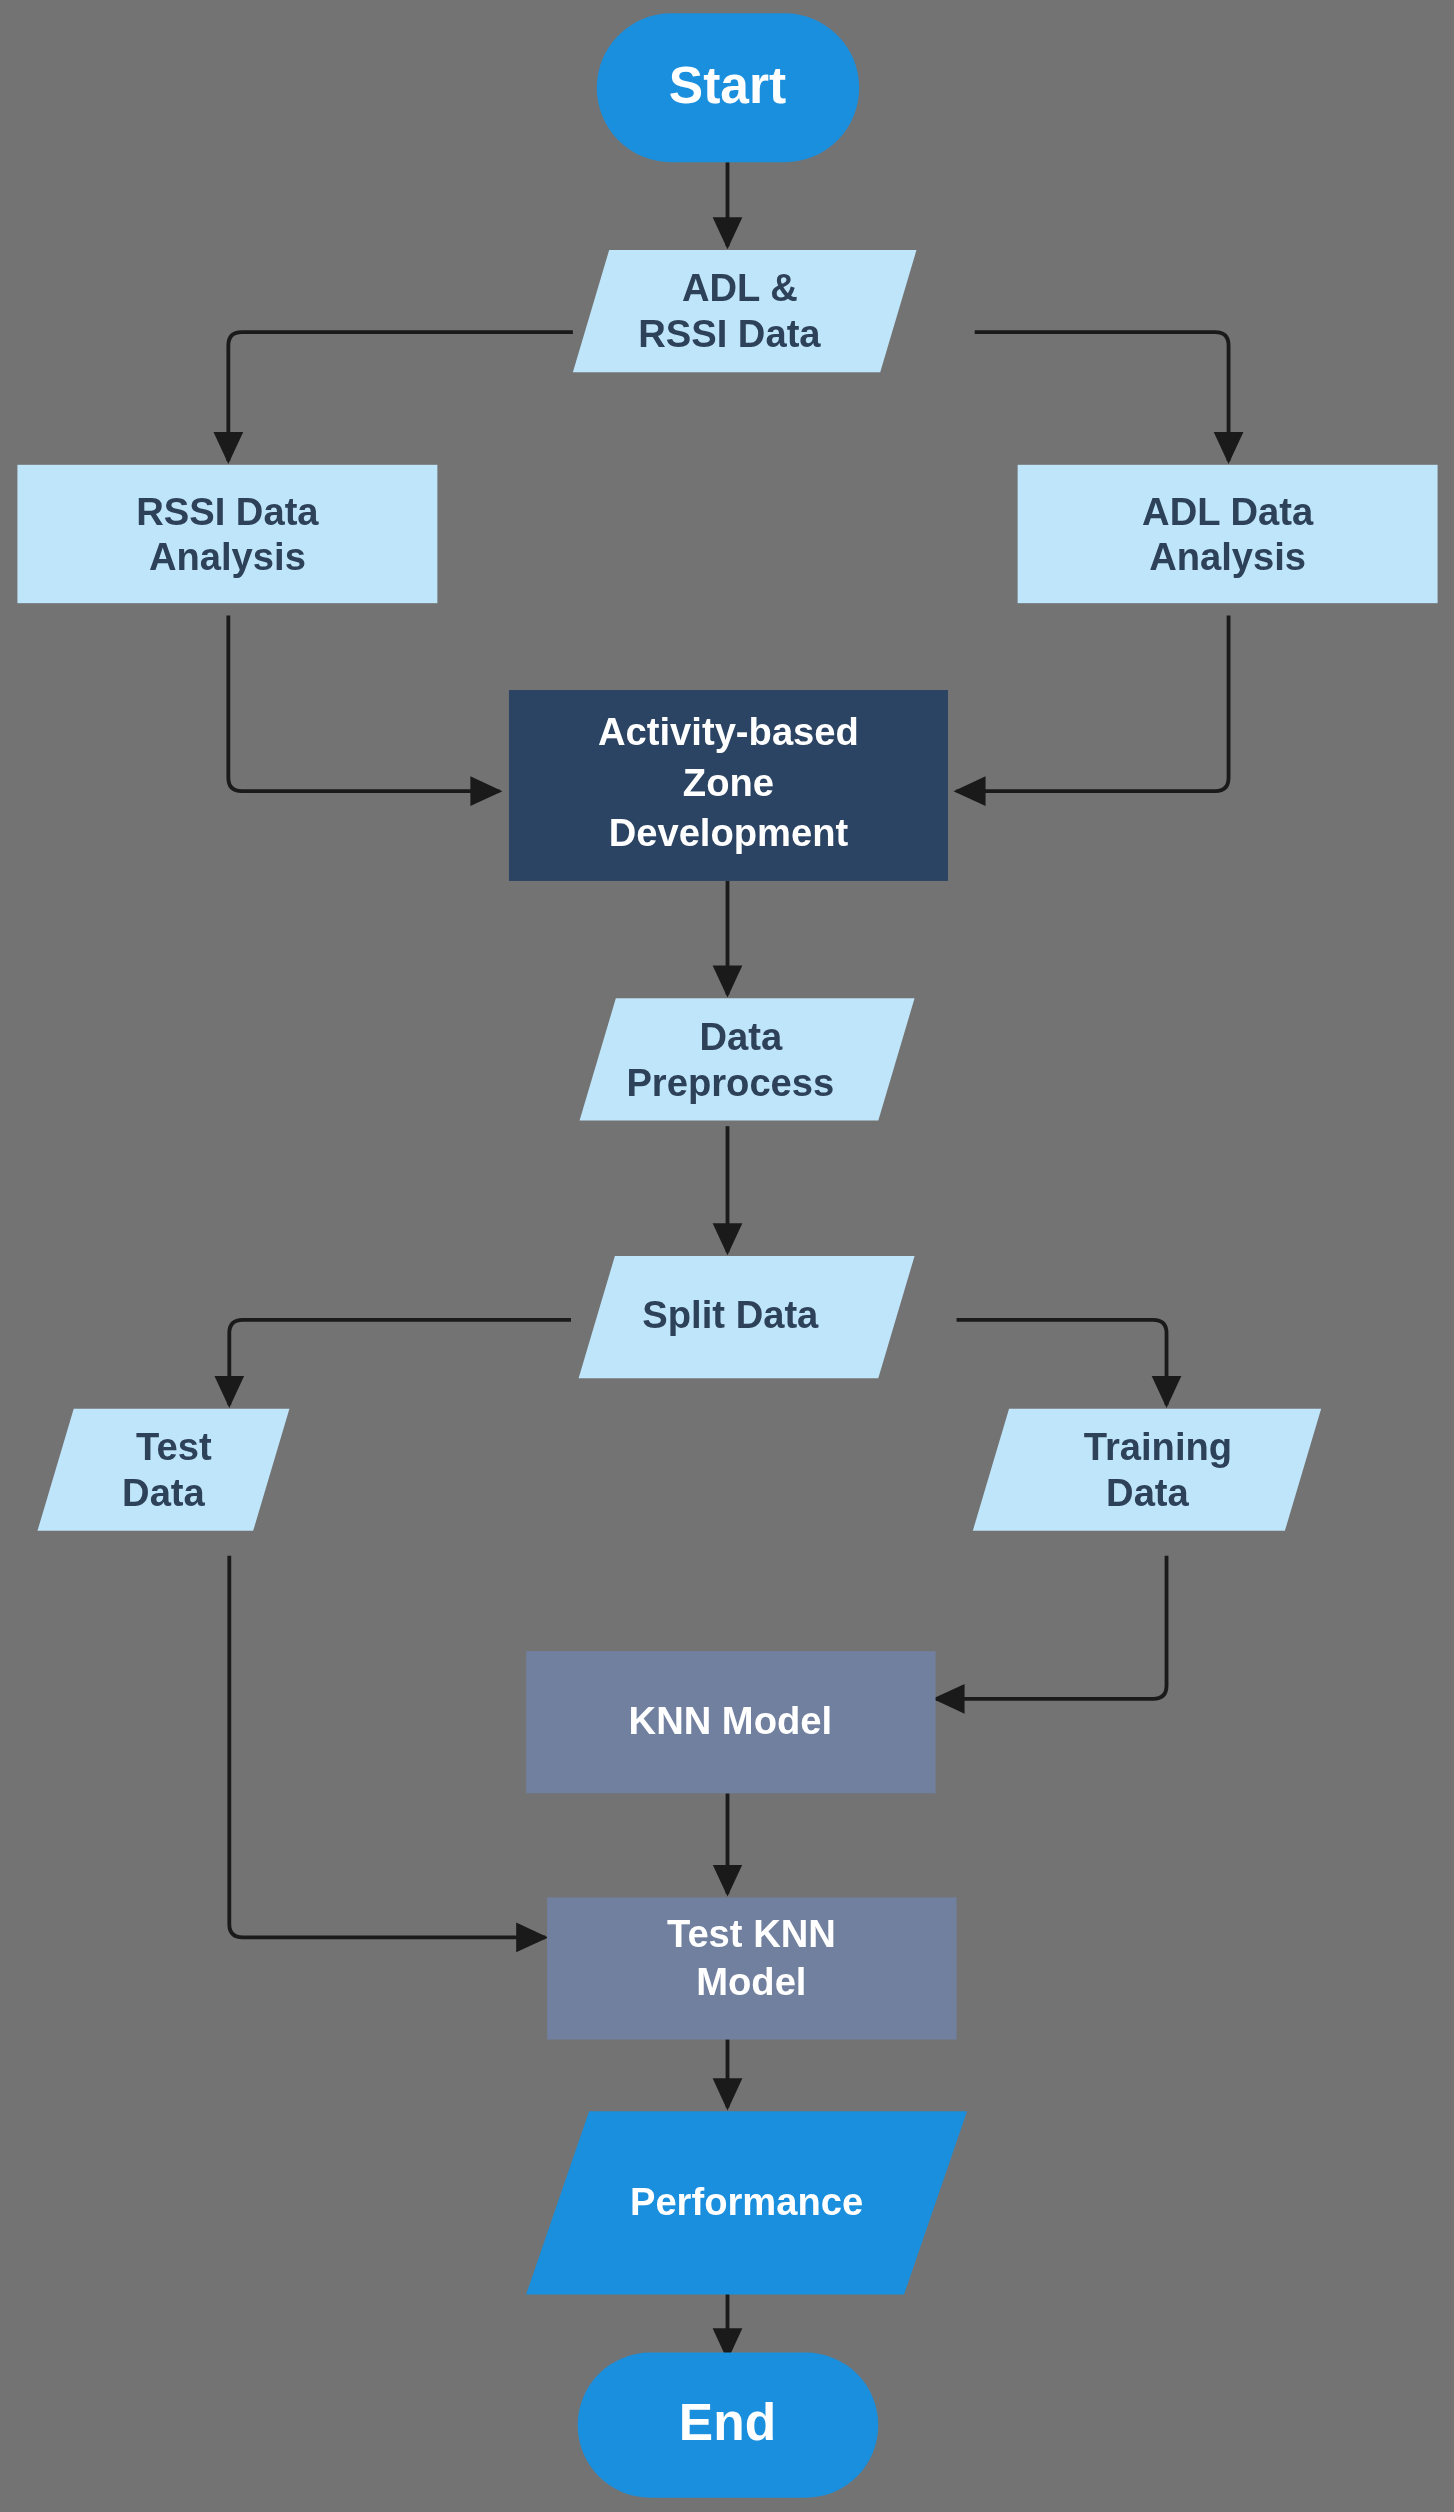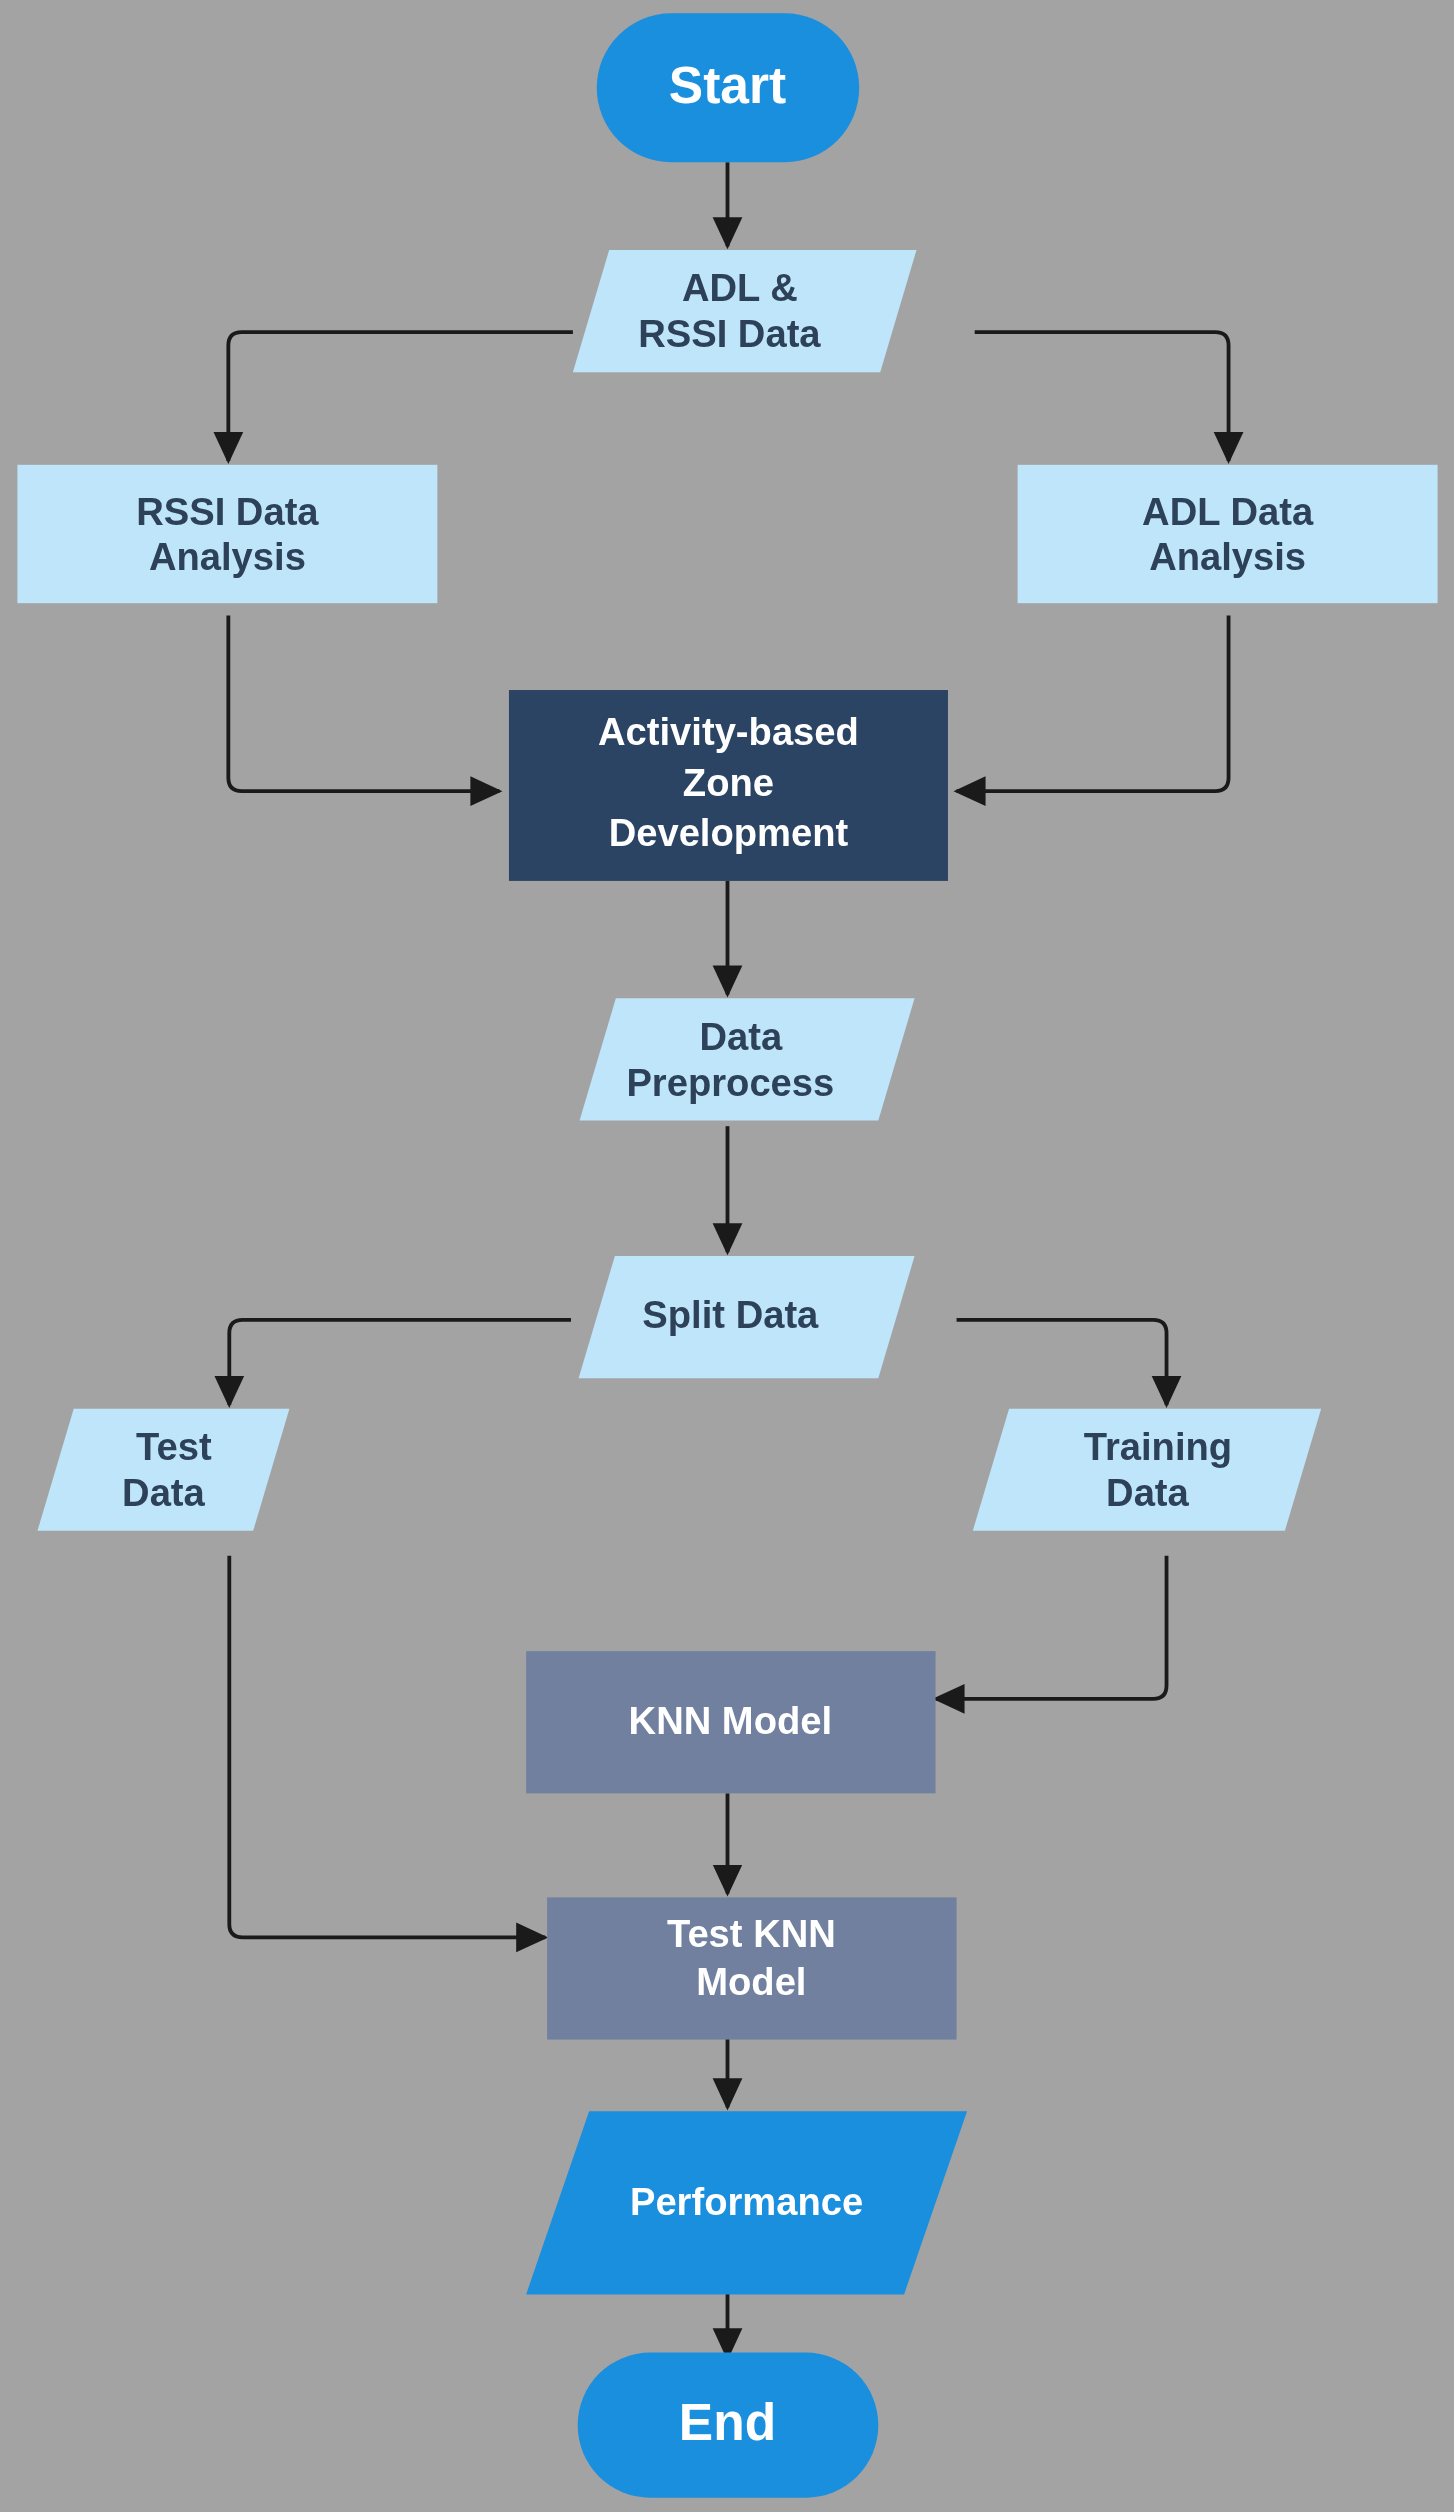--- a/index.html
+++ b/index.html
@@ -10,21 +10,21 @@
   body {
     width: 1455px;
     height: 2512px;
     font-family: "Liberation Sans", sans-serif;
     overflow: hidden;
   }
   #flowchart-root {
     position: relative;
     width: 1455px;
     height: 2512px;
-    background: #a3a3a3;
+    background: #737373;
   }
   svg.flow-svg {
     position: absolute;
     top: 0;
     left: 0;
     width: 1455px;
     height: 2512px;
     display: block;
   }
   .node-label {

